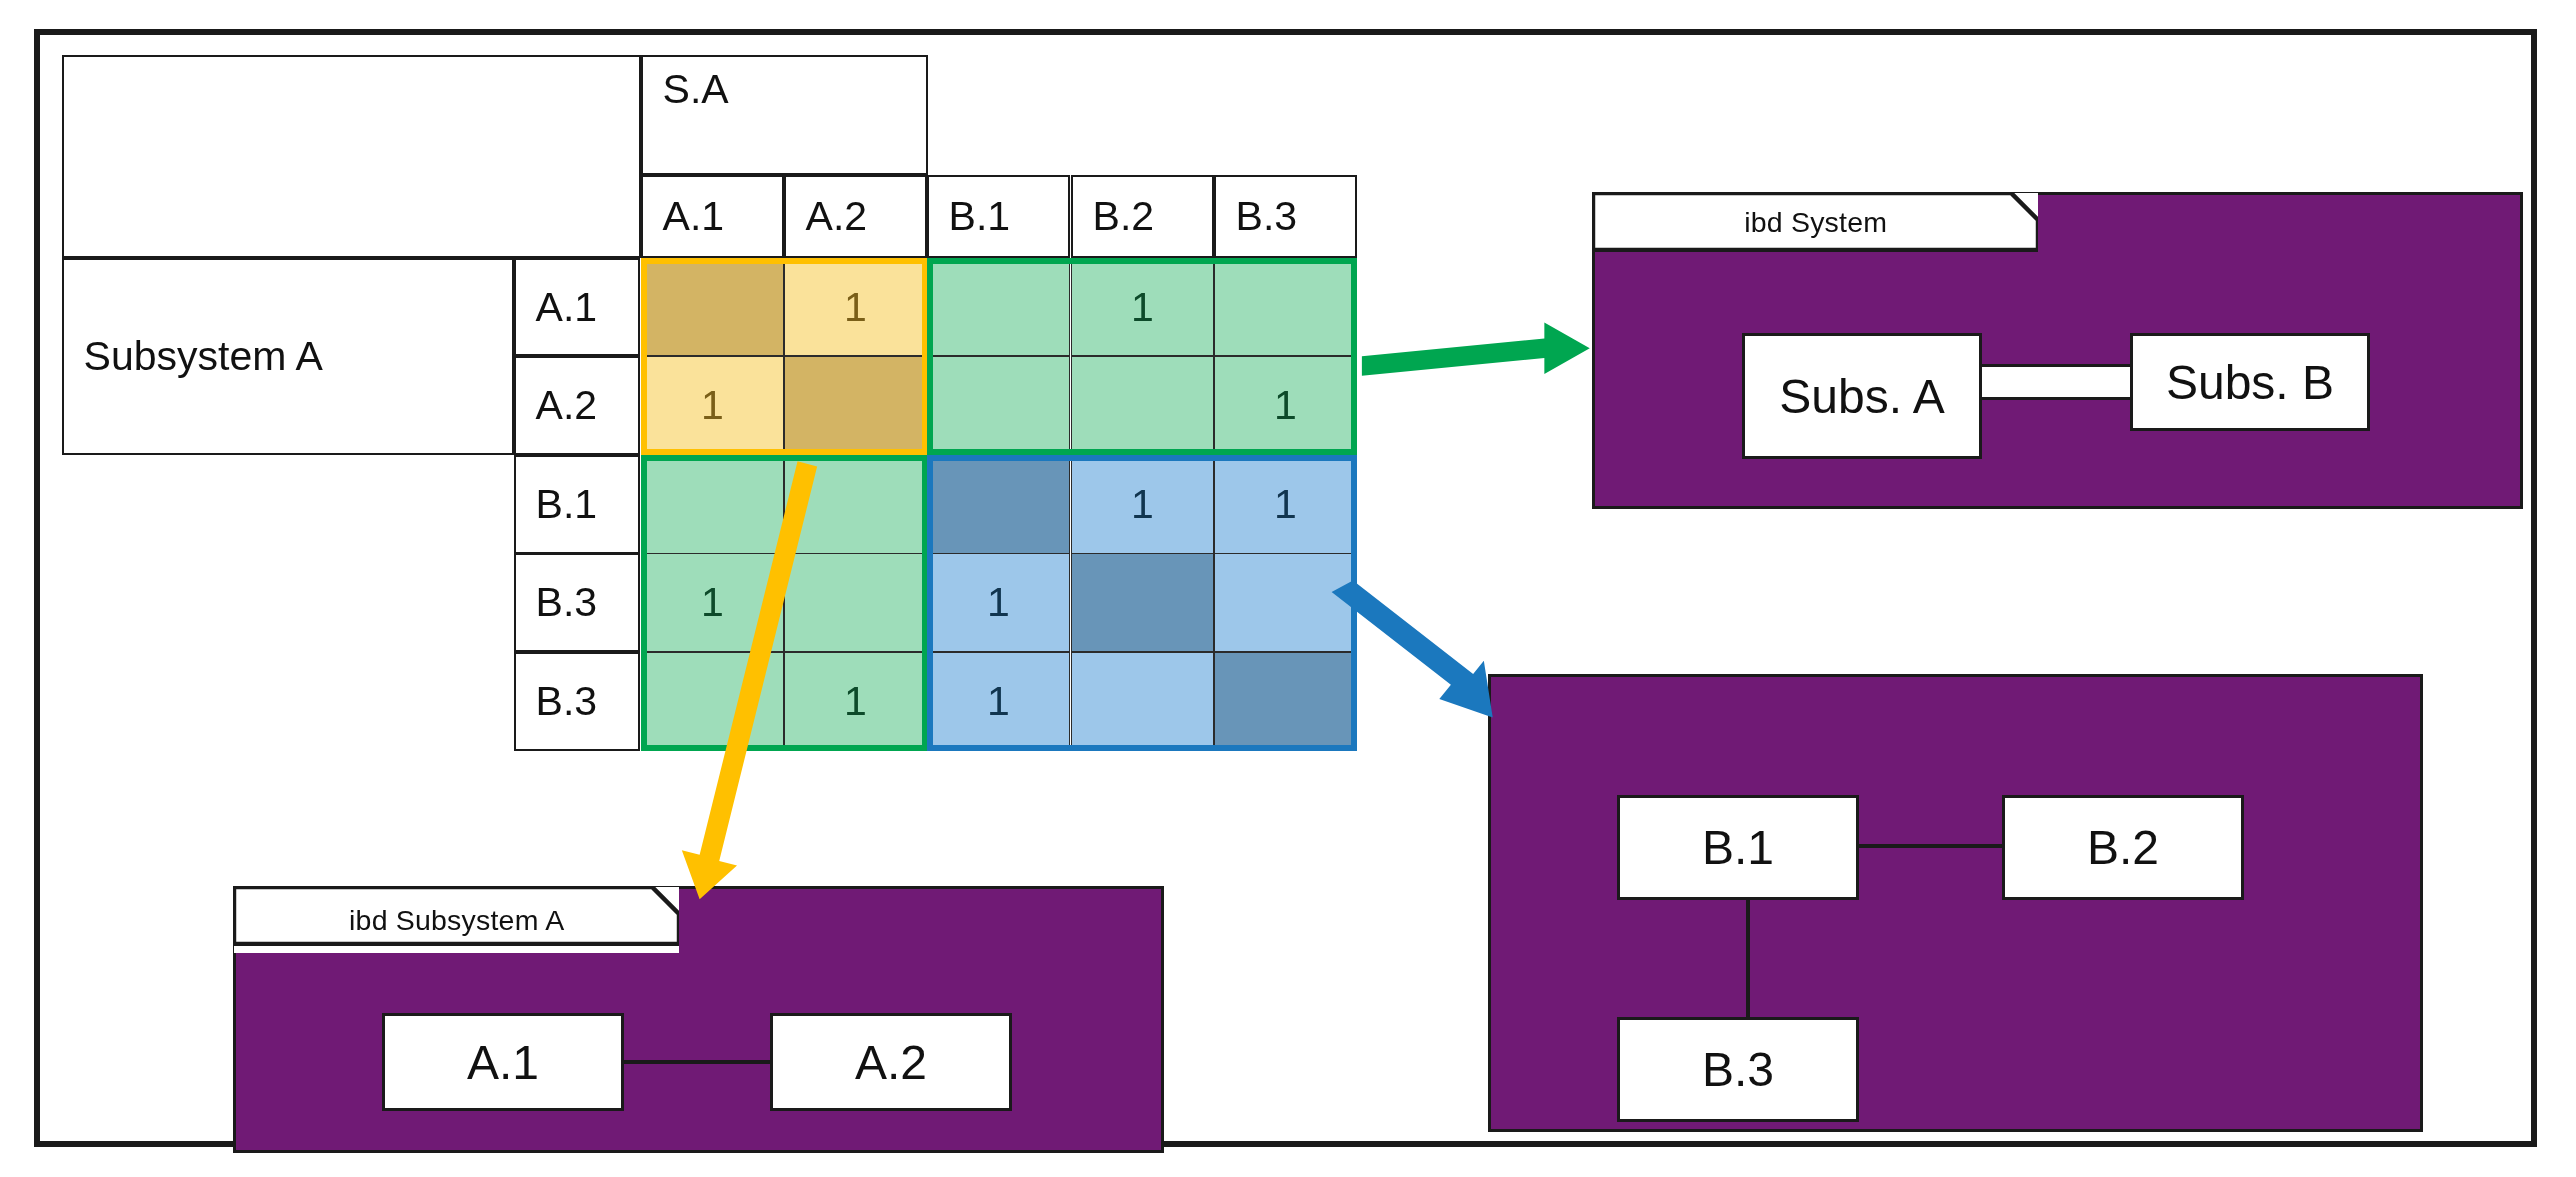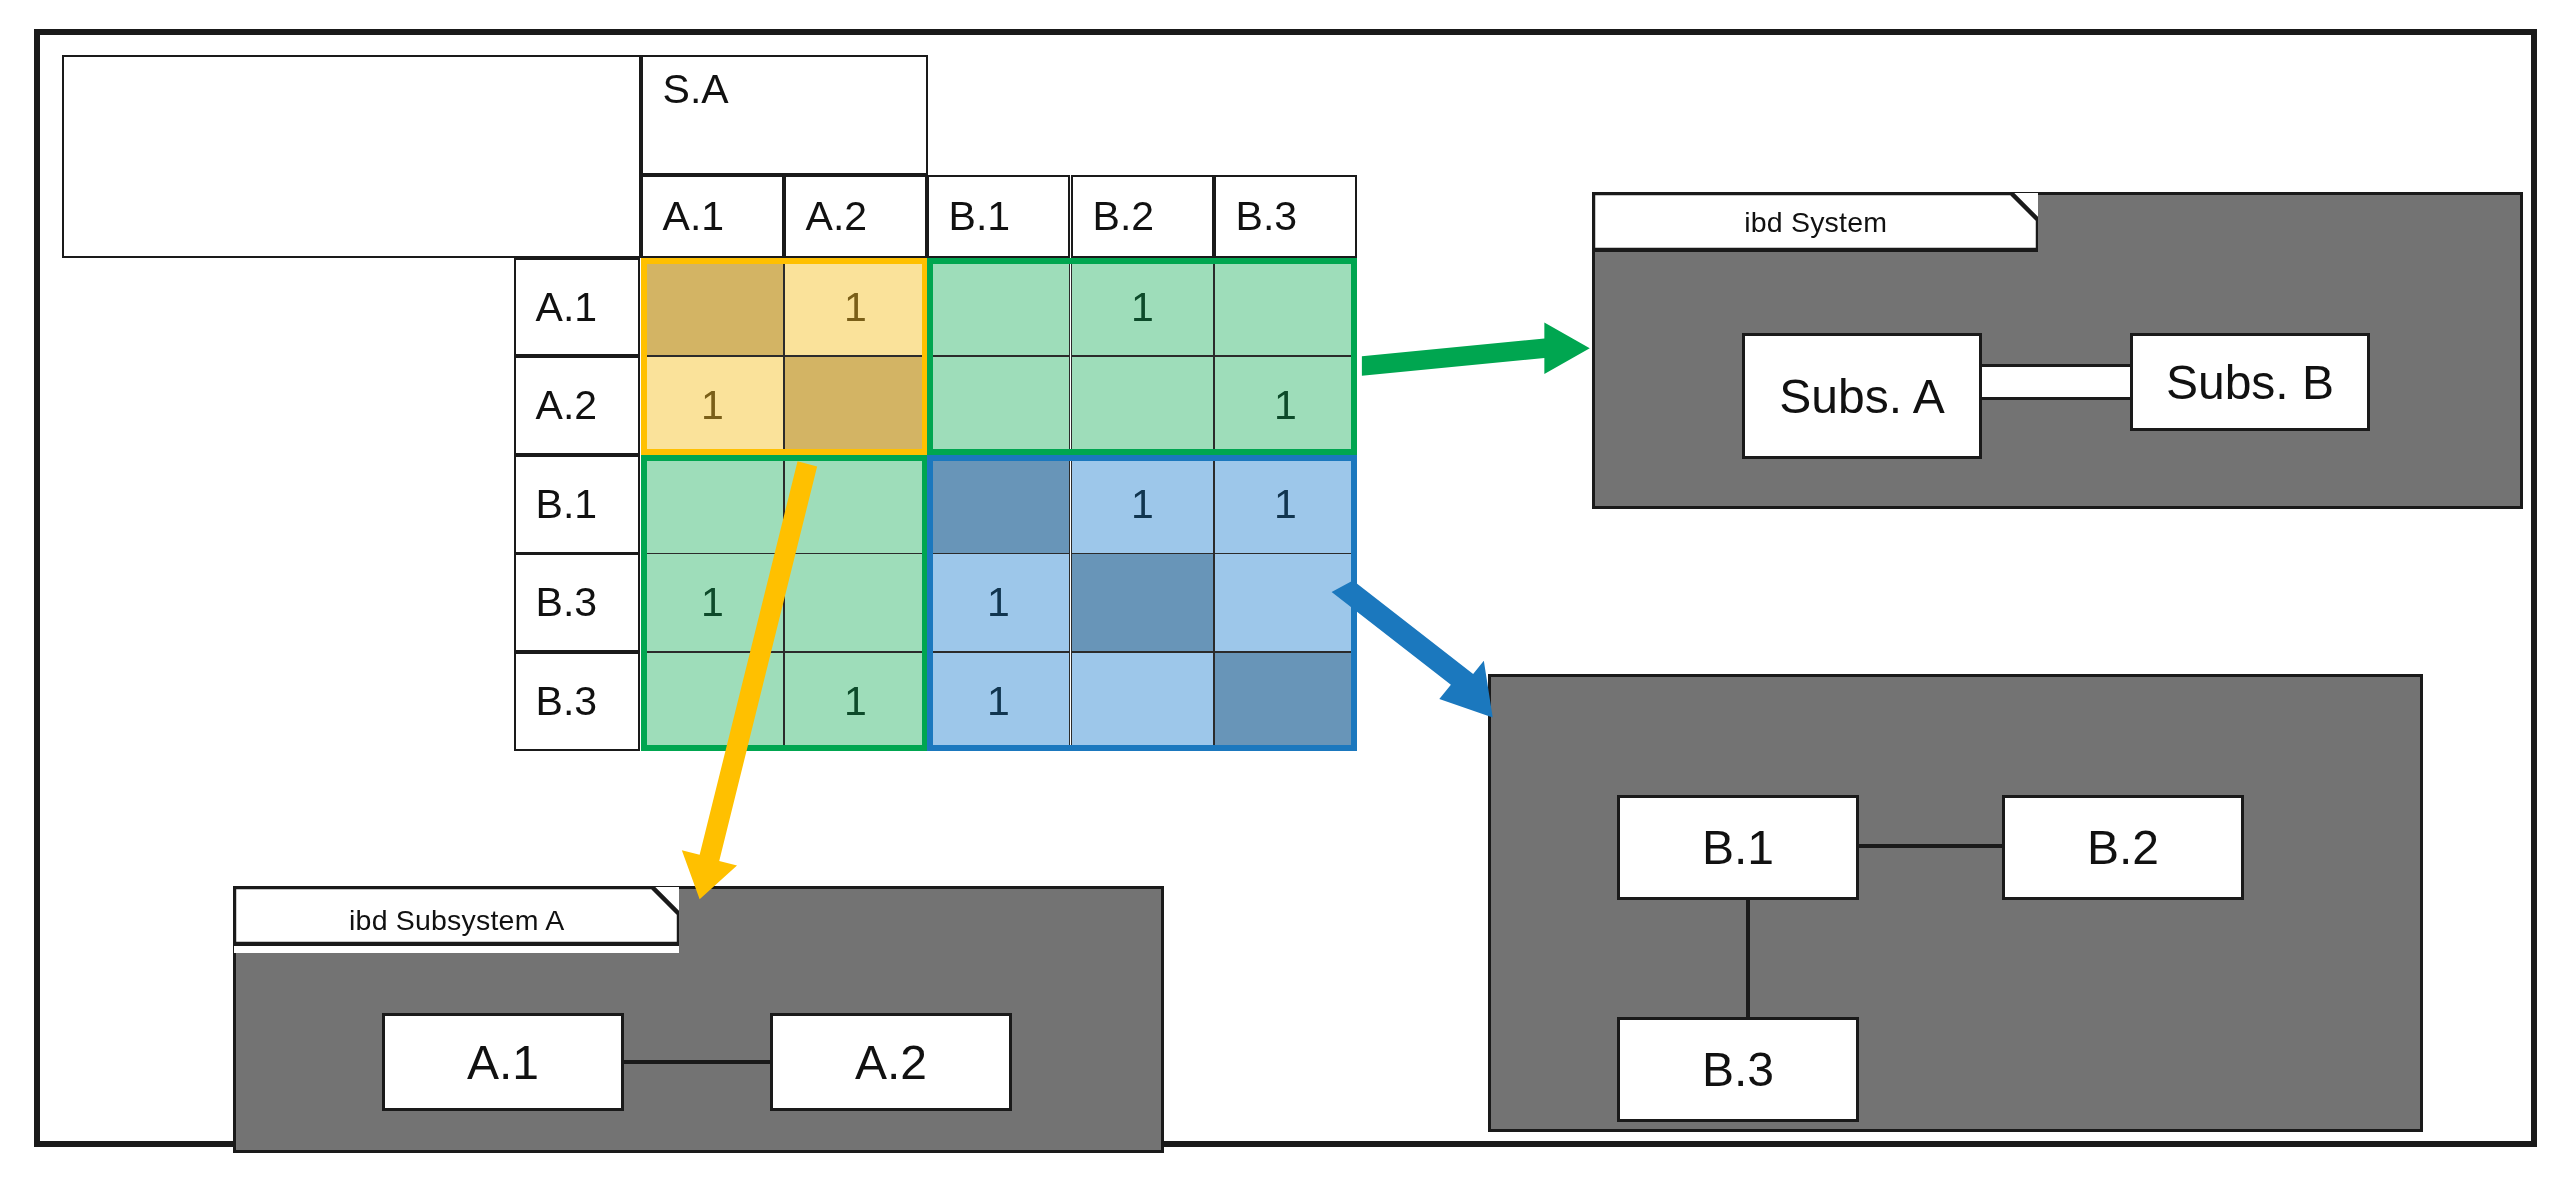--- a/index.html
+++ b/index.html
@@ -61,21 +61,21 @@
     position:absolute;
     box-sizing:border-box;
     pointer-events:none;
   }
 
   
   .ibd{
     position:absolute;
     box-sizing:border-box;
     border:3.6px solid #1a1a1a;
-    background:#737373;
+    background:#701a75;
   }
   .ibd-tab{
     position:absolute;
     left:0px;top:0px;
     box-sizing:border-box;
     background:#ffffff;
   }
   .ibd-tab svg{display:block;}
   .ibd-tab .tab-label{
     position:absolute;
@@ -146,20 +146,23 @@
     <div class="tbl-cell pad-l" style="left:865px;top:120px;width:143px;height:83px;">
       <span>B.1</span>
     </div>
     <div class="tbl-cell pad-l" style="left:1009px;top:120px;width:143px;height:83px;">
       <span>B.2</span>
     </div>
     <div class="tbl-cell pad-l" style="left:1152px;top:120px;width:143px;height:83px;">
       <span>B.3</span>
     </div>
 
+    <div class="tbl-cell pad-l" style="left:0px;top:203px;width:452px;height:197px;">
+      <span>Subsystem A</span>
+    </div>
 
     <div class="tbl-cell pad-l" style="left:452px;top:203px;width:126px;height:98px;">
       <span>A.1</span>
     </div>
     <div class="tbl-cell pad-l" style="left:452px;top:301px;width:126px;height:99px;">
       <span>A.2</span>
     </div>
     <div class="tbl-cell pad-l" style="left:452px;top:400px;width:126px;height:99px;">
       <span>B.1</span>
     </div>

